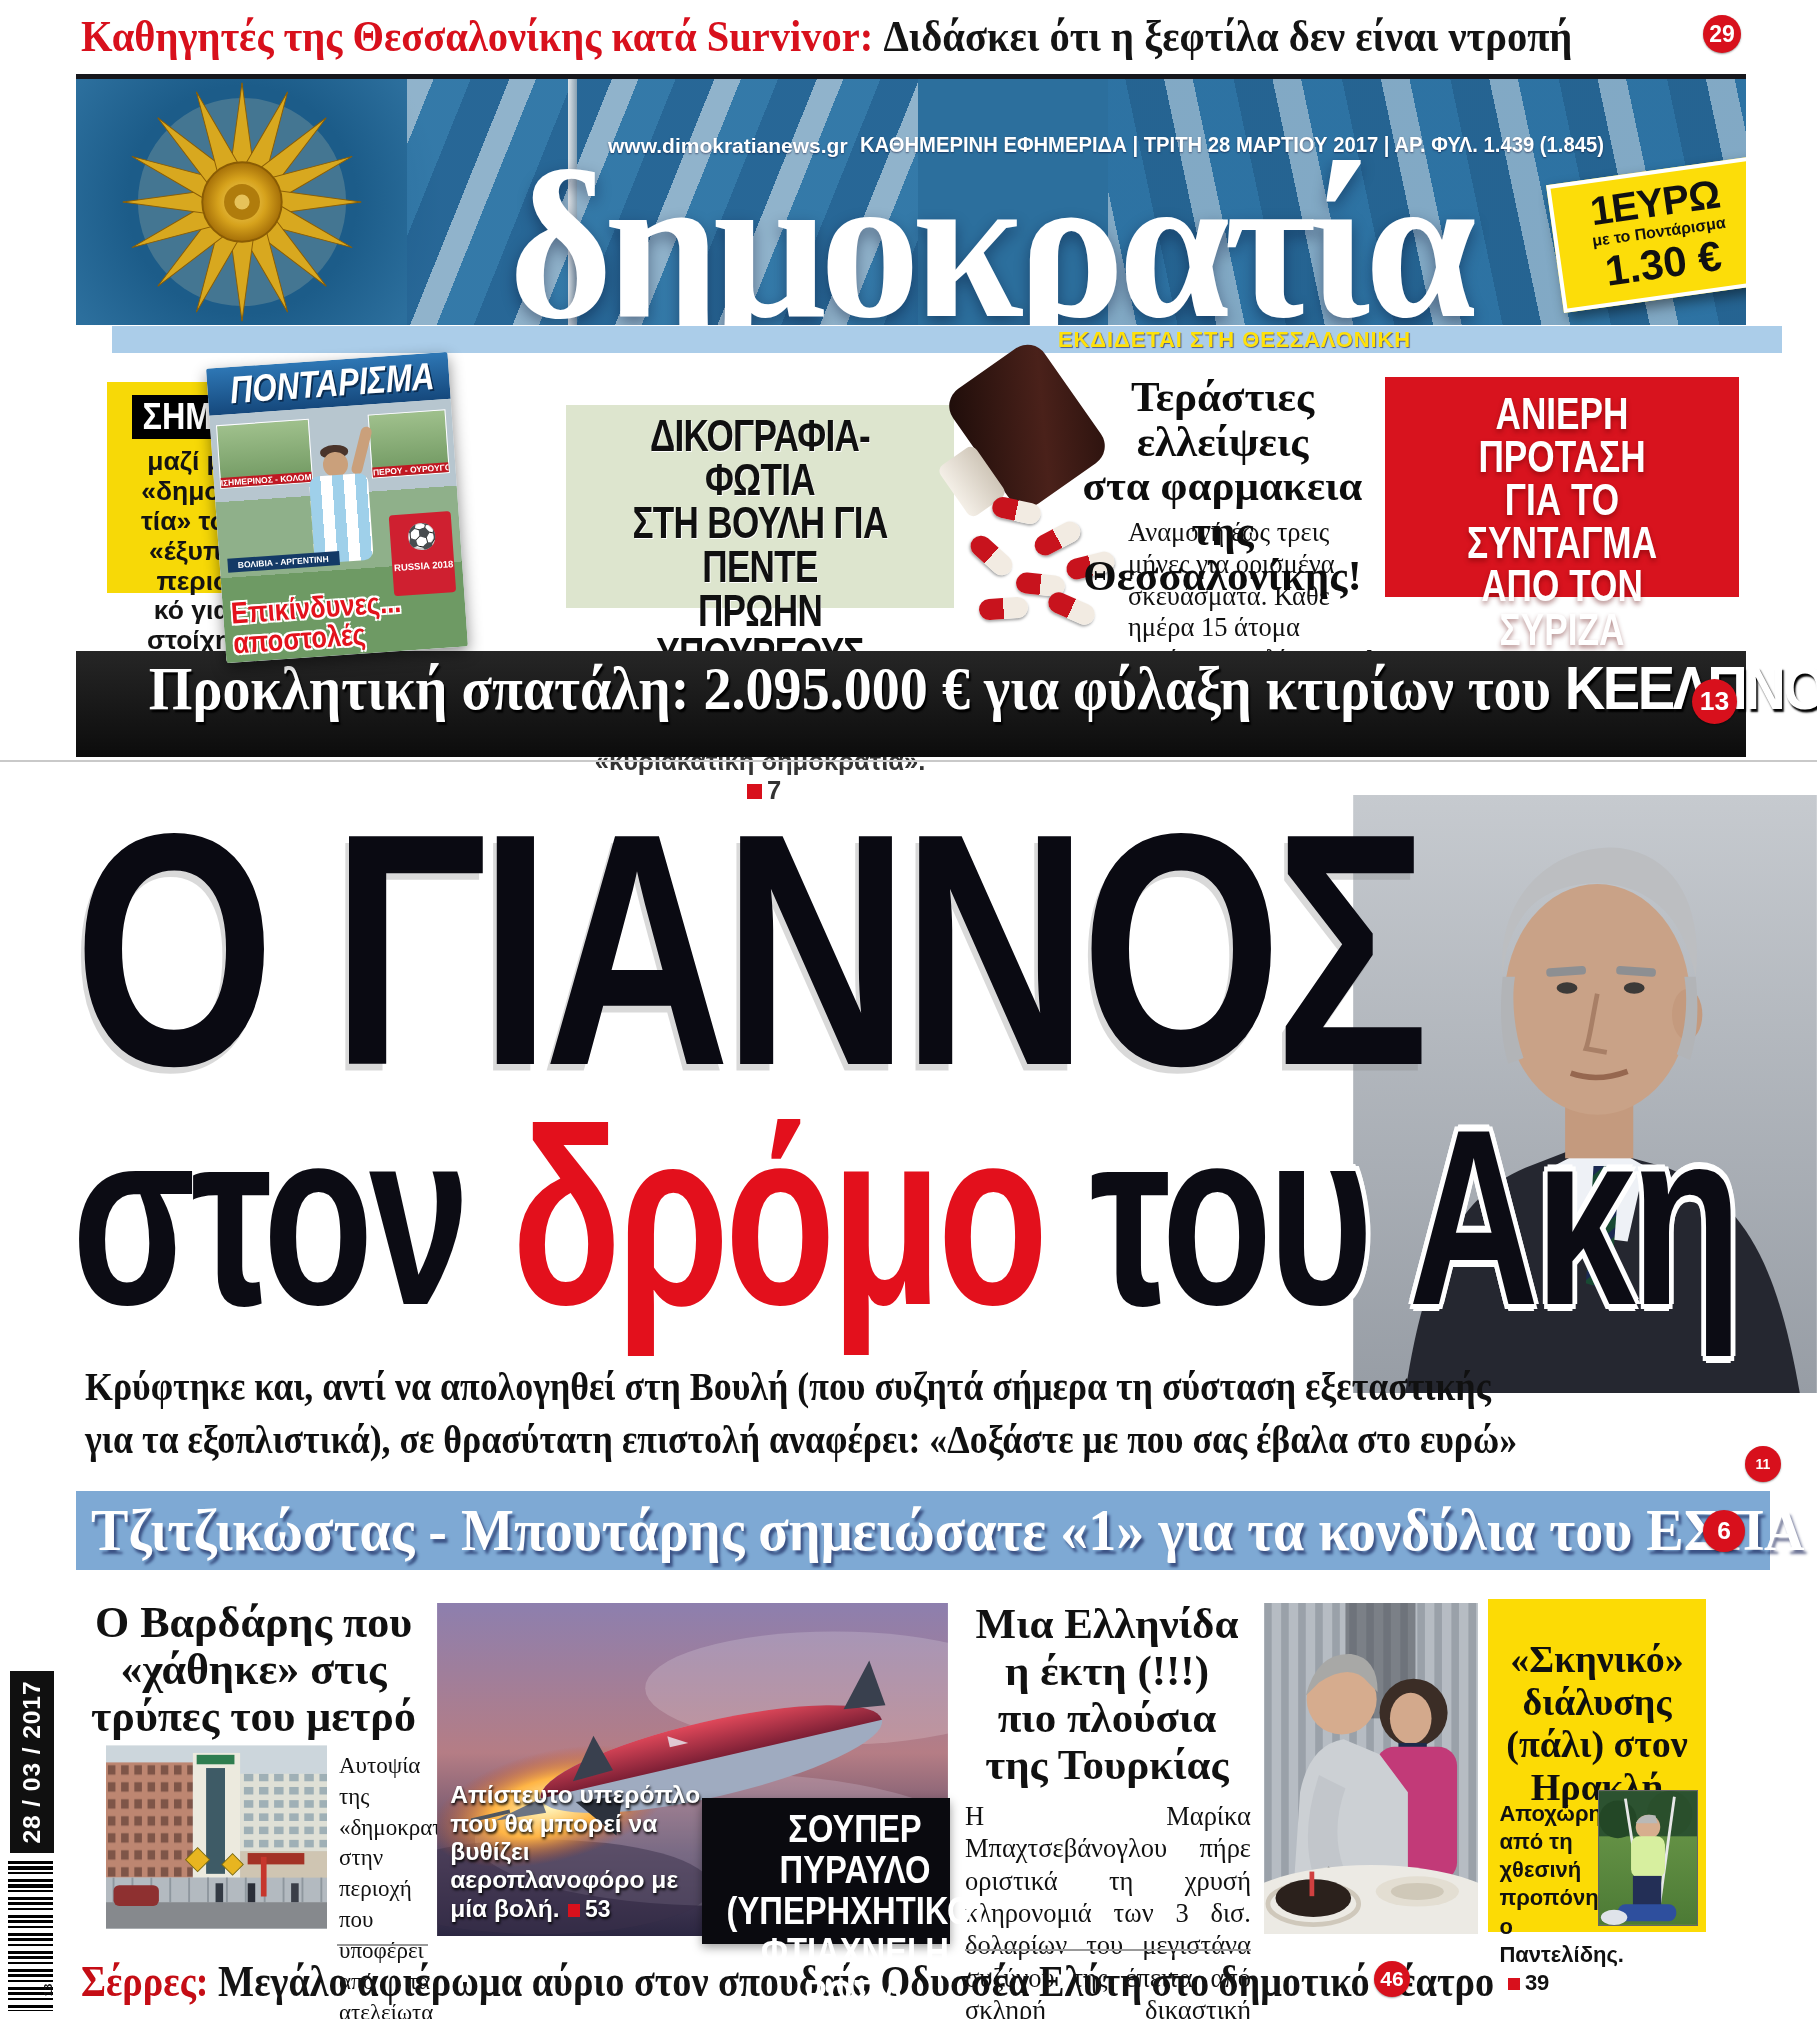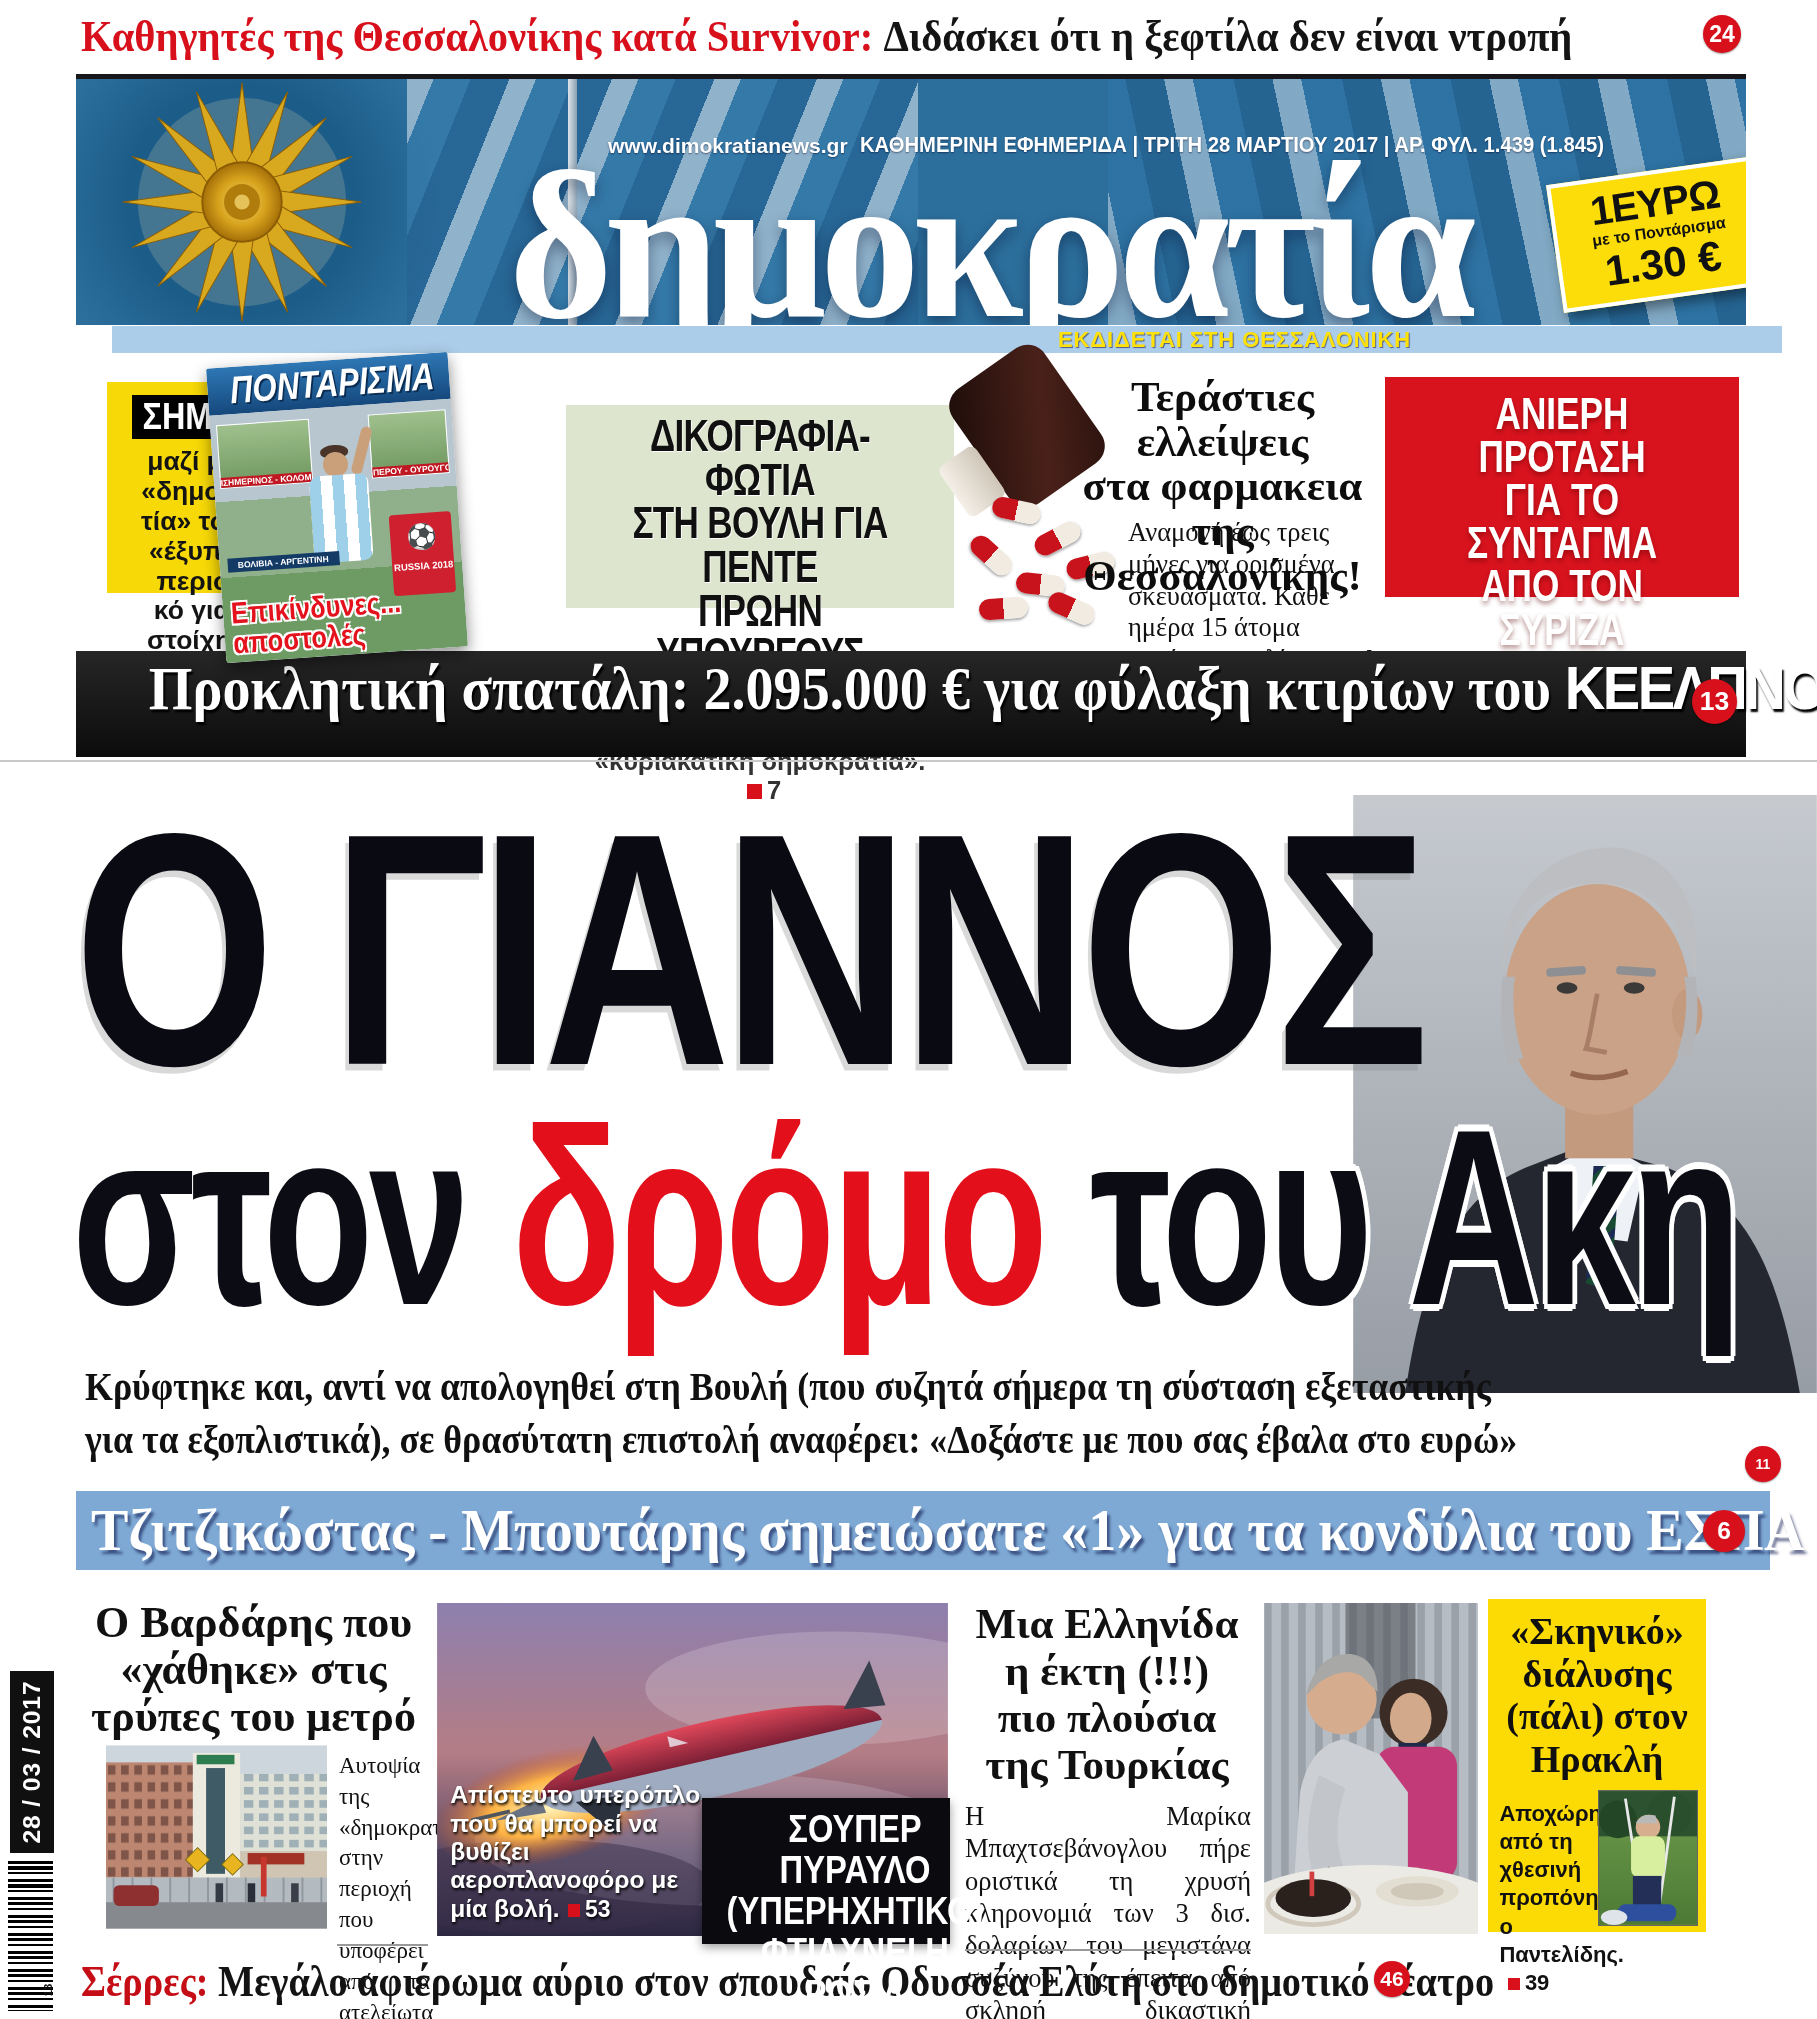--- a/index.html
+++ b/index.html
@@ -141,21 +141,21 @@
   .blackbox span{display:inline-block;margin-top:9.5px;color:#fff;font:bold 39px "Liberation Sans",sans-serif;
       line-height:1.06;transform:scaleX(.84);transform-origin:50% 0;}
 
   .heir-h{left:963px;top:1601px;width:288px;text-align:center;font:bold 43px "Liberation Serif",serif;line-height:1.09;}
   .heir-t{left:965px;top:1800px;width:286px;font:26.5px "Liberation Serif",serif;line-height:1.22;text-align:justify;}
   .rule-c3{left:965px;top:1949px;width:286px;height:1.9px;background:#999;}
 
   .couple{left:1264px;top:1603px;width:214px;height:331px;}
 
   .iraklis{left:1488px;top:1599px;width:218px;height:333px;background:#fcdb05;box-sizing:border-box;padding-top:11.4px;}
-  .iraklis .h{text-align:center;font:bold 38px "Liberation Serif",serif;line-height:1.12;color:#101010;}
+  .iraklis .h{text-align:center;font:bold 38px "Liberation Serif",serif;line-height:1.12;color:#101010;margin-top:28px;}
   .iraklis .t{position:absolute;left:11.4px;top:201px;width:93px;font:bold 22px "Liberation Sans",sans-serif;line-height:1.28;}
   .ir-photo{position:absolute;left:110px;top:191px;width:98px;height:134px;border:0.9px solid #666;}
 
   
   .serres{left:81px;top:1955px;font:bold 45px "Liberation Serif",serif;}
   .serres .inner{display:inline-block;transform:scaleX(.85);transform-origin:0 0;white-space:nowrap;}
   .ser-red{color:#c50d15;}
   .ser-black{color:#131313;}
 
   
@@ -178,21 +178,21 @@
 <body>
 
 <div class="page">
 
   <div class="abs top-strip">
     <span class="inner">
       <span class="top-red">Καθηγητές της Θεσσαλονίκης κατά Survivor:</span><span class="top-black"> Διδάσκει ότι η ξεφτίλα δεν είναι ντροπή</span>
     </span>
   </div>
   <div class="pgc" style="left:1703px;top:15px;width:38px;height:38px;font-size:23px;">
-      <span>24</span>
+      <span>29</span>
     </div>
   <div class="abs rule-top"></div>
 
   <div class="abs masthead">
     <div class="m-vignette"></div>
     <div class="flagA"></div>
     <div class="flagB"></div>
     <div class="pole"></div>
     <svg width="246" height="246" style="position:absolute;left:43px;top:0;" viewBox="0 0 260 260">
       <defs>

